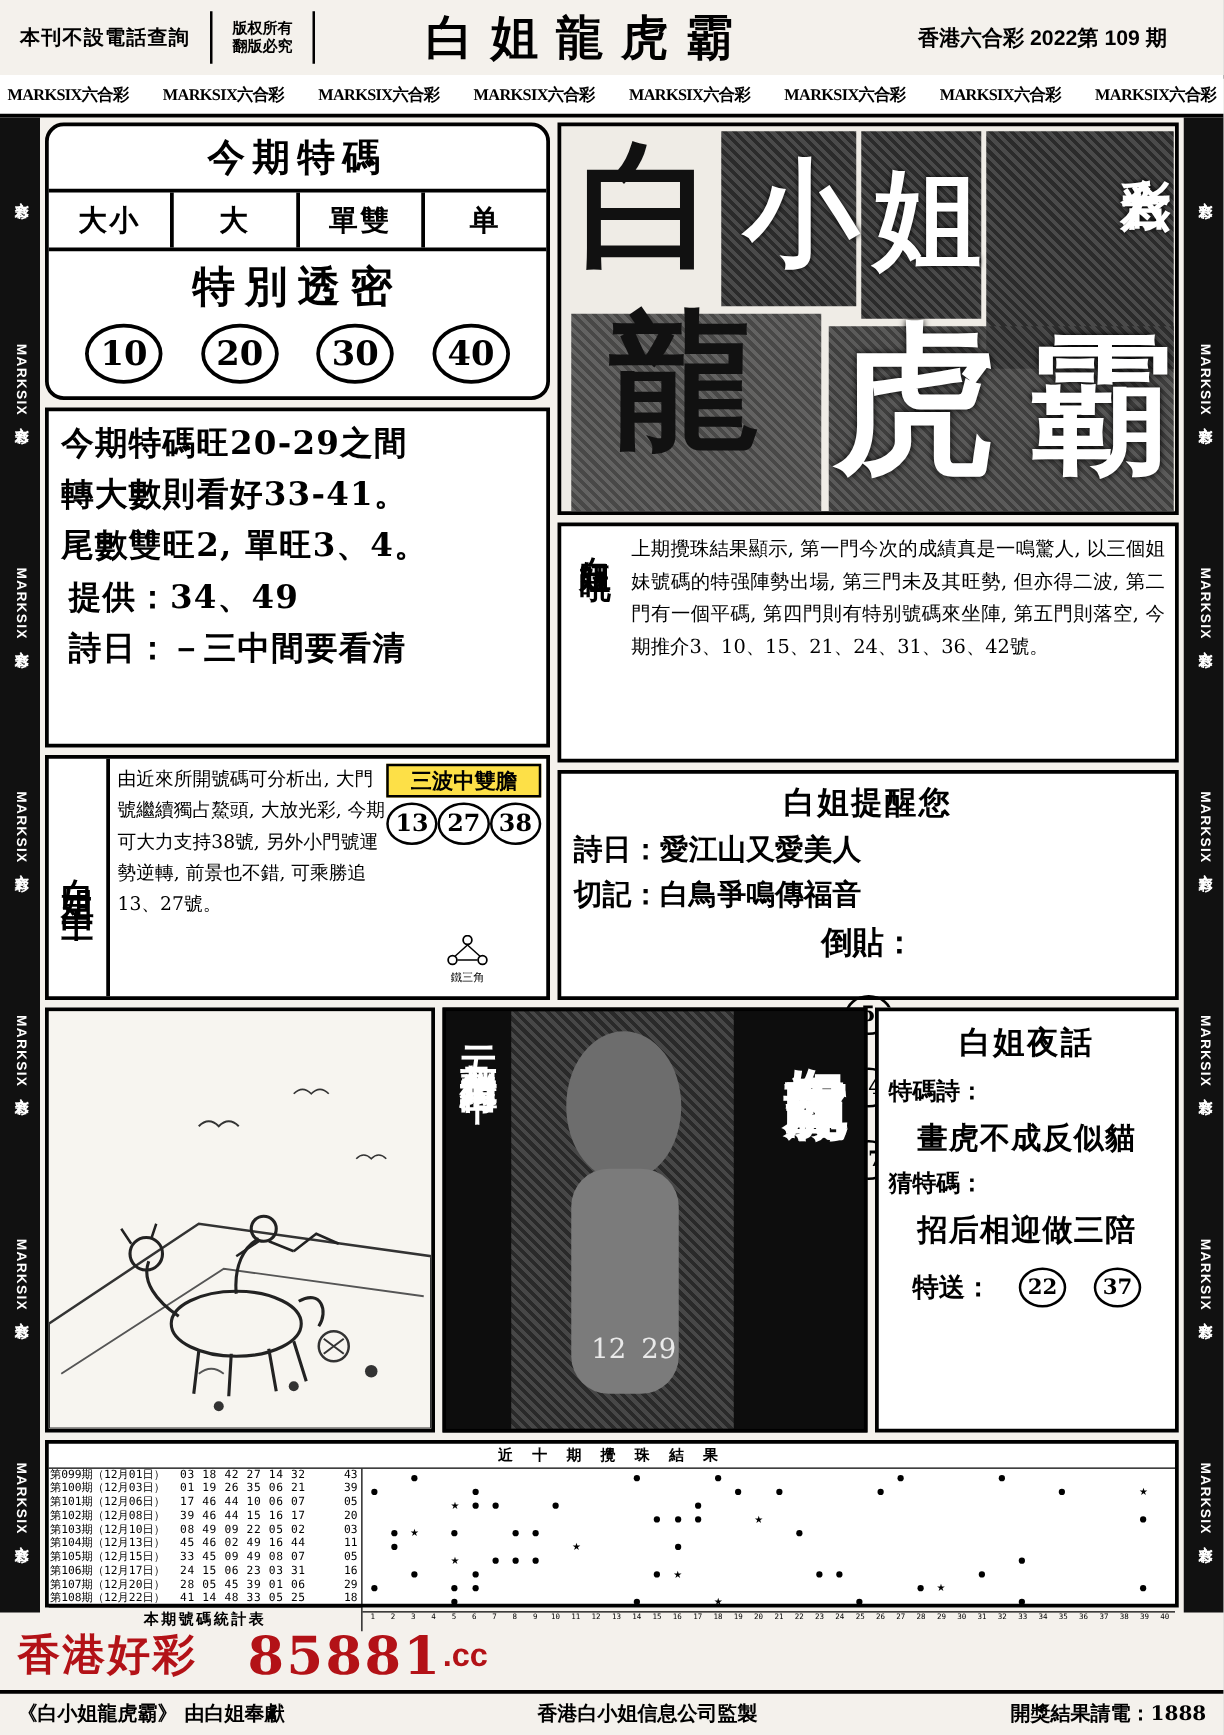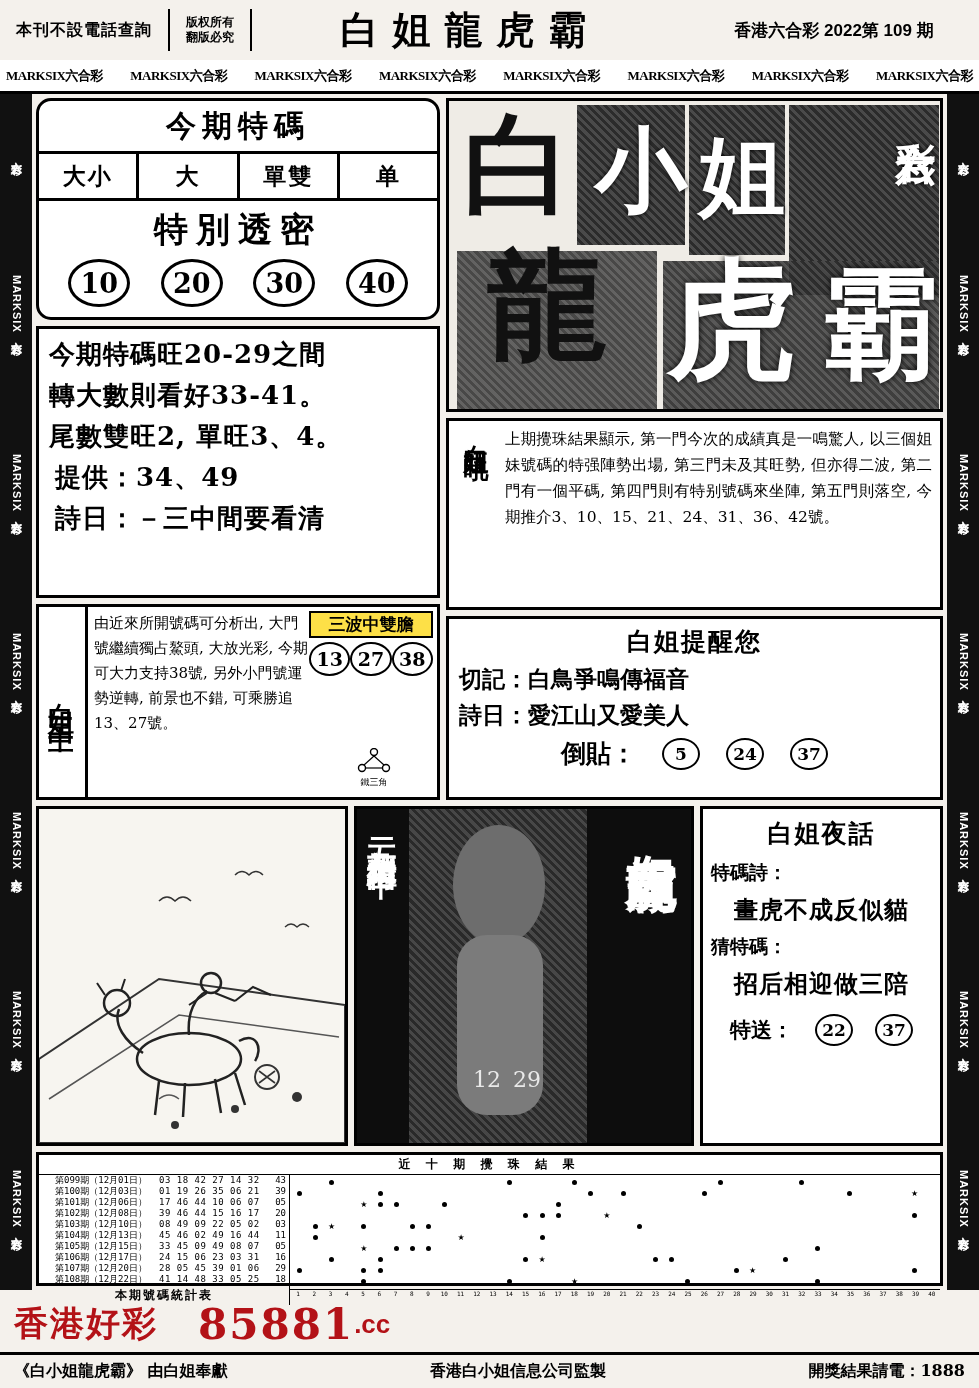--- a/index.html
+++ b/index.html
@@ -136,21 +136,21 @@
     font-family:"DejaVu Serif",serif;
   }
 
   
   #remind{left:410px;top:518px;width:497px;height:184px;padding:4px 10px;}
   .remind-title{
     text-align:center;font-size:25px;font-weight:bold;letter-spacing:2px;
     font-family:"DejaVu Serif",serif;margin:2px 0 6px;
   }
   .remind-line{font-size:23px;font-weight:bold;margin:5px 0;font-family:"DejaVu Serif",serif;}
-  .remind-bottom{display:flex;align-items:center;justify-content:center;gap:26px;margin-top:6px;}
+  .remind-bottom{display:flex;align-items:center;justify-content:center;gap:26px;margin-top:6px;flex-direction:column;}
   .remind-bottom .lbl{font-size:25px;font-weight:bold;font-family:"DejaVu Serif",serif;}
   .remind-bottom .ball{width:34px;height:28px;border-width:2px;font-size:17px;}
 
   
   #horse{left:0;top:708px;width:312px;height:340px;background:#f6f4ef;overflow:hidden;}
   #lady{left:318px;top:708px;width:340px;height:340px;background:#111;overflow:hidden;}
   #night{left:664px;top:708px;width:243px;height:340px;padding:4px 8px;}
   .night-title{
     text-align:center;font-size:25px;font-weight:bold;letter-spacing:2px;
     font-family:"DejaVu Serif",serif;margin:4px 0 10px;
@@ -166,21 +166,21 @@
 
   
   #results{left:0;top:1054px;width:907px;height:134px;background:#fff;}
   .res-head{
     text-align:center;font-size:12px;font-weight:bold;letter-spacing:6px;
     border-bottom:1px solid #000;padding:1px 0;
   }
   .res-wrap{display:flex;}
   .res-left{width:250px;border-right:1px solid #000;}
   .res-row{display:flex;font-size:9px;line-height:11px;font-family:"DejaVu Sans Mono",monospace;}
-  .res-row .d{width:104px;padding-left:16px;}
+  .res-row .d{width:104px;padding-left:1px;}
   .res-row .n{flex:1;letter-spacing:0.5px;}
   .res-row .sp{width:22px;text-align:right;padding-right:3px;}
   .res-right{flex:1;position:relative;}
   .dotgrid{display:grid;grid-template-columns:repeat(40,1fr);gap:0;padding:2px 1px;}
   .dotcell{height:11px;display:flex;align-items:center;justify-content:center;}
   .dot{width:5px;height:5px;border-radius:50%;background:#000;}
   .star{font-size:8px;line-height:8px;}
   .numstrip{
     display:grid;grid-template-columns:repeat(40,1fr);font-size:6px;
     border-top:1px solid #000;text-align:center;font-family:"DejaVu Sans Mono",monospace;
@@ -340,22 +340,22 @@
       <div class="an-vert">
         <span>白姐旺吼</span>
       </div>
       <div class="an-body">
         <p>上期攪珠結果顯示, 第一門今次的成績真是一鳴驚人, 以三個姐妹號碼的特强陣勢出場, 第三門未及其旺勢, 但亦得二波, 第二門有一個平碼, 第四門則有特别號碼來坐陣, 第五門則落空, 今期推介3、10、15、21、24、31、36、42號。</p>
       </div>
     </div>
 
     <div class="box" id="remind">
       <div class="remind-title">白姐提醒您</div>
+      <div class="remind-line">詩日：愛江山又愛美人</div>
       <div class="remind-line">切記：白鳥爭鳴傳福音</div>
-      <div class="remind-line">詩日：愛江山又愛美人</div>
       <div class="remind-bottom">
         <span class="lbl">倒貼：</span>
         <span class="ball">5</span>
         <span class="ball">24</span>
         <span class="ball">37</span>
       </div>
     </div>
 
     <div class="box" id="horse">
       <svg width="100%" height="100%" viewBox="0 0 306 334">

